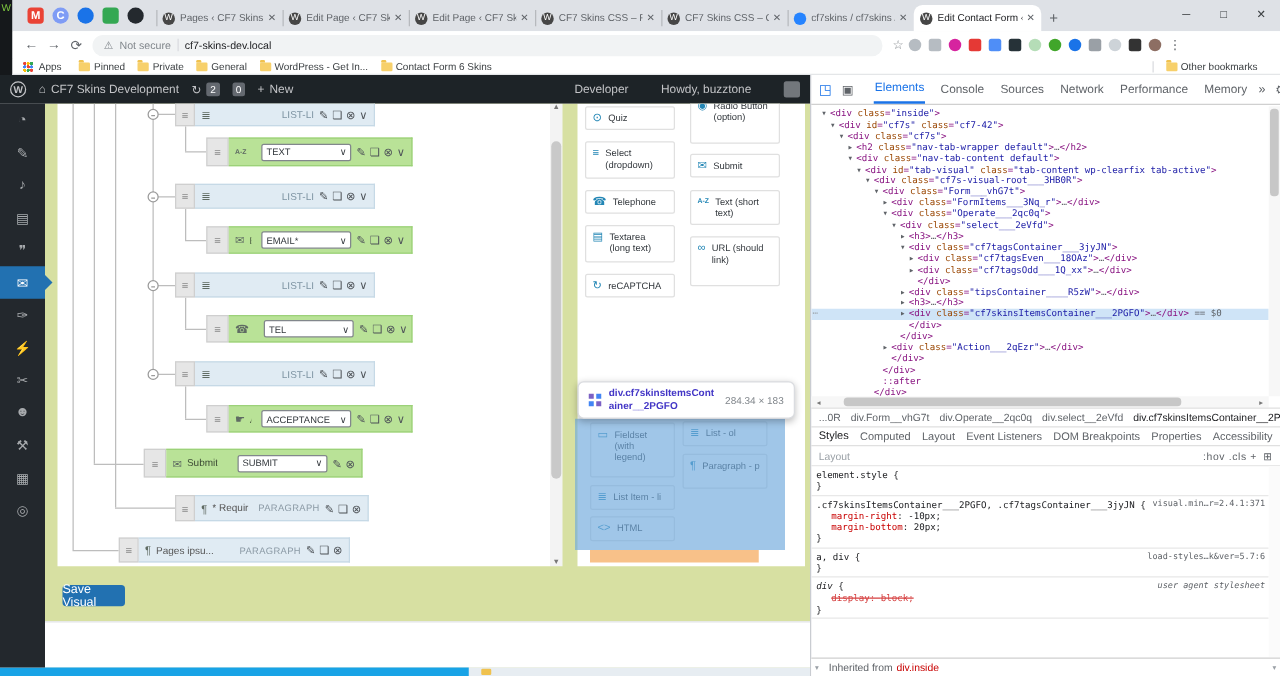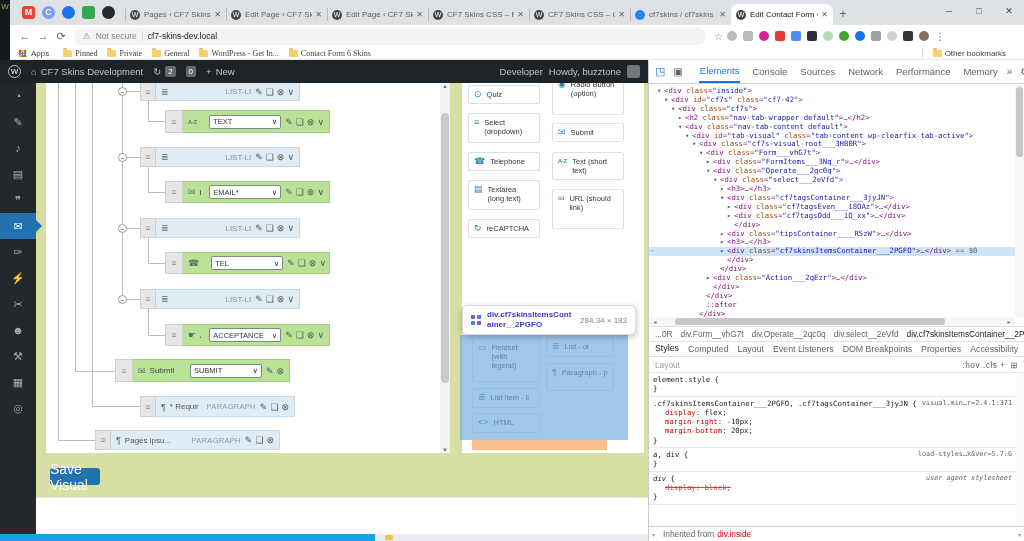--- a/index.html
+++ b/index.html
@@ -46,21 +46,21 @@
      radial-gradient(circle at 20% 80%, #fbbc05 1.2px, transparent 1.4px),
      radial-gradient(circle at 50% 80%, #34a853 1.2px, transparent 1.4px),
      radial-gradient(circle at 80% 80%, #ea4335 1.2px, transparent 1.4px); }
   .spring { flex:1; }
 
   
   .adminbar { position:absolute; top:60px; left:0; width:648px; height:23px; background:#1d2327; color:#c3c4c7; font-size:9.5px; display:flex; align-items:center; gap:10px; padding:0 8px; }
   .ab-item { display:flex; align-items:center; gap:4px; white-space:nowrap; }
   .wplogo { width:13px; height:13px; border:1.3px solid #c3c4c7; border-radius:50%; font-size:8px; line-height:11px; text-align:center; font-weight:bold; }
   .bubble { background:#646970; color:#fff; border-radius:2px; padding:0 3px; font-size:8px; line-height:11px; }
-  .ab-right { margin-left:auto; display:flex; align-items:center; gap:6px; }
+  .ab-right { margin-left:auto; display:flex; align-items:center; gap:26px; }
   .avatar { width:13px; height:13px; background:#72777c; border-radius:2px; }
 
   
   .wpside { position:absolute; top:83px; left:0; width:36px; height:451px; background:#23282d; overflow:visible; z-index:5; }
   .side-ico { height:26px; display:flex; align-items:center; justify-content:center; color:#a7aaad; font-size:11px; position:relative; }
   .side-ico.active { background:#2271b1; color:#fff; }
   .side-ico.active:after { content:""; position:absolute; left:36px; top:7px; border:6px solid transparent; border-left-color:#2271b1; }
 
   
   .wparea { position:absolute; top:83px; left:36px; width:612px; height:451px; background:#d7e0a2; overflow:hidden; }
@@ -103,21 +103,21 @@
   .tooltip { position:absolute; background:#fff; border:1px solid #dadce0; border-radius:5px; box-shadow:0 2px 6px rgba(0,0,0,.25); display:flex; align-items:center; gap:6px; padding:4px 8px; z-index:6; }
   .tt-ico { width:10px; height:10px; flex:none; background:
       linear-gradient(#7b61c4,#7b61c4) 0 0/4px 4px no-repeat,
       linear-gradient(#4285f4,#4285f4) 6px 0/4px 4px no-repeat,
       linear-gradient(#4285f4,#4285f4) 0 6px/4px 4px no-repeat,
       linear-gradient(#7b61c4,#7b61c4) 6px 6px/4px 4px no-repeat; }
   .tt-sel { font-size:8px; font-weight:bold; color:#4336c6; width:112px; word-break:break-all; line-height:10px; }
   .tt-size { font-size:8px; color:#80868b; white-space:nowrap; }
   .overlay { position:absolute; background:rgba(111,168,220,.66); z-index:4; }
   .orangebar { position:absolute; background:rgba(246,178,107,.8); z-index:4; }
-  .savebtn { position:absolute; background:#2271b1; color:#fff; font-size:14px; border-radius:3px; display:flex; align-items:center; justify-content:center; z-index:1; }
+  .savebtn { position:absolute; background:#2271b1; color:#fff; font-size:10px; border-radius:3px; display:flex; align-items:center; justify-content:center; z-index:1; }
 
   
   .taskbar { position:absolute; top:534px; left:0; width:648px; height:7px; background:#e7edf2; display:flex; }
   .tb-blue { width:375px; height:7px; background:#18a3e6; }
   .tb-fold { width:8px; height:5px; background:#f0c24f; margin:1px 0 0 10px; border-radius:1px; }
 
   
   .devtools { position:absolute; top:60px; left:648px; width:376px; height:481px; background:#fff; border-left:1px solid #c9ccd1; font-family:"Liberation Sans",sans-serif; }
   .dt-toolbar { height:24px; border-bottom:1px solid #d0d0d0; display:flex; align-items:center; padding:0 6px; gap:8px; }
   .dt-insp { color:#1a73e8; font-size:11px; }
@@ -249,21 +249,21 @@
         <span class="ext round" style="background: rgb(205, 211, 216);"></span>
         <span class="ext" style="background: rgb(51, 51, 51);"></span>
         <span class="ext round" style="background: rgb(141, 110, 99);"></span>
       </div>
     <span class="menu3">⋮</span>
   </div>
 
   <div class="bkmrow">
     <span class="appsgrid"></span>
     <span style="margin-right:10px;">Apps</span>
-    <span id="bkmitems" style="display:flex;font-family:Liberation Serif, serif;">
+    <span id="bkmitems" style="display:flex;">
         <span class="bkm">
           <span class="folder"></span>
           <span>Pinned</span>
         </span>
         <span class="bkm">
           <span class="folder"></span>
           <span>Private</span>
         </span>
         <span class="bkm">
           <span class="folder"></span>
@@ -693,21 +693,20 @@
         </span>
     </div>
     <div class="dt-rules" id="dtRules">
         <div class="rule">
           <div><span class="rsel">element.style</span><span class="pval"> {</span></div>
           <div class="pval">}</div>
         </div>
         <div class="rule">
           <span class="rlink">visual.min…r=2.4.1:371</span>
           <div><span class="rsel">.cf7skinsItemsContainer___2PGFO, .cf7tagsContainer___3jyJN</span><span class="pval"> {</span></div>
-          <div class="prop"><span class="pname">display</span><span class="pval">: </span><span class="pval">flex;</span></div>
           <div class="prop"><span class="pname">margin-right</span><span class="pval">: </span><span class="pval">-10px;</span></div>
           <div class="prop"><span class="pname">margin-bottom</span><span class="pval">: </span><span class="pval">20px;</span></div>
           <div class="pval">}</div>
         </div>
         <div class="rule">
           <span class="rlink">load-styles…k&amp;ver=5.7:6</span>
           <div><span class="rsel">a, div</span><span class="pval"> {</span></div>
           <div class="pval">}</div>
         </div>
         <div class="rule">

